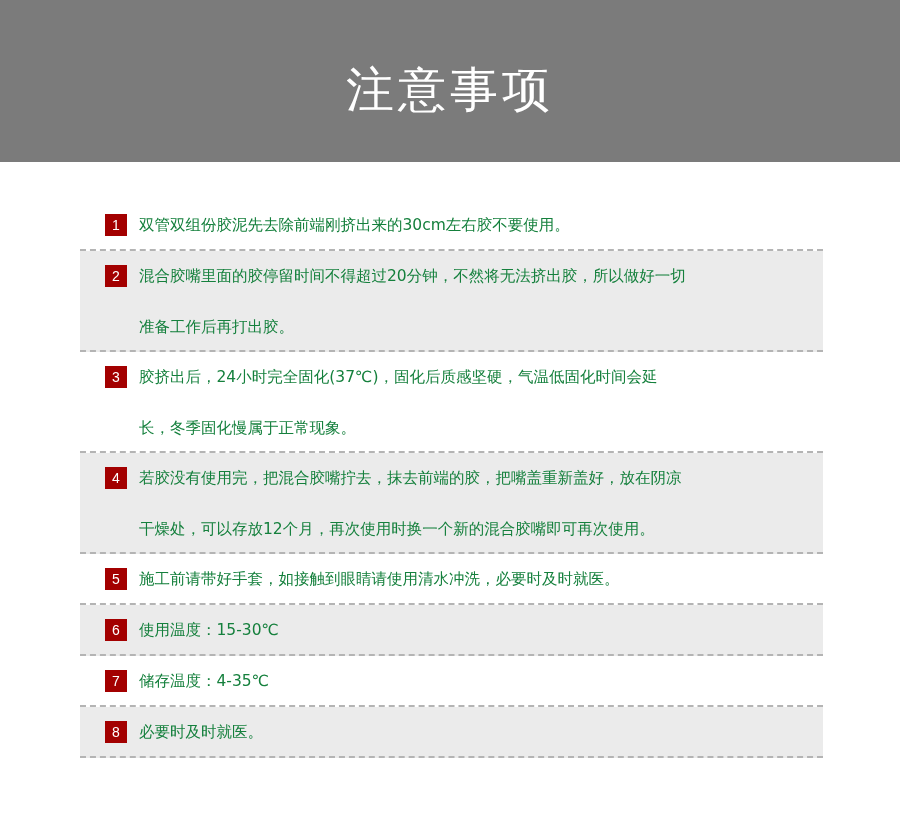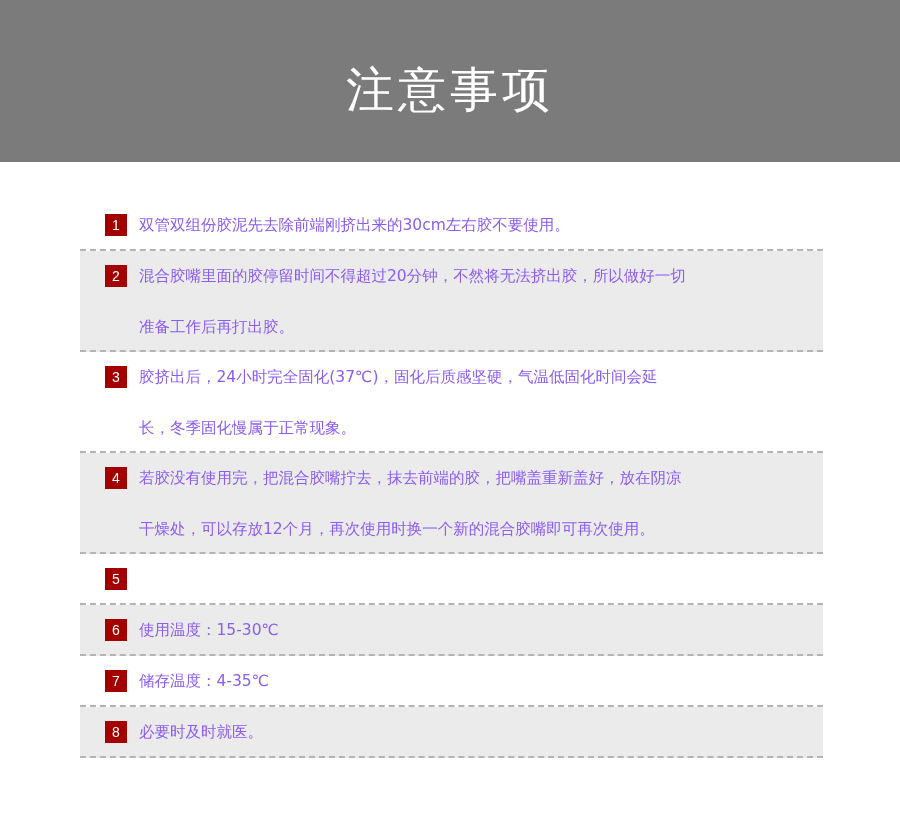--- a/index.html
+++ b/index.html
@@ -28,21 +28,21 @@
       padding-left: 59px; padding-right: 20px;
     }
     .row.alt { background: #ebebeb; }
     .row .badge {
       position: absolute; left: 25px;
       width: 22px; height: 22px; background: #a30000;
       color: #ffffff; font-size: 14px; line-height: 22px; text-align: center;
       font-family: "Liberation Sans", sans-serif;
     }
     .row .text {
-      font-size: 15.5px; color: #8b5cf6; line-height: 51px;
+      font-size: 15.5px; color: #15803d; line-height: 51px;
       white-space: pre-wrap;
     }
     .row.single { height: 51px; }
     .row.single .badge { top: 14px; }
     .row.double { height: 101px; }
     .row.double .badge { top: 14px; }
     .row .line { display: block; height: 51px; line-height: 51px; }
   </style>
 </head>
 <body>
@@ -71,20 +71,21 @@
   </div>
 
   <div class="row double alt">
     <span class="badge">4</span>
     <span class="line text">若胶没有使用完，把混合胶嘴拧去，抹去前端的胶，把嘴盖重新盖好，放在阴凉</span>
     <span class="line text">干燥处，可以存放12个月，再次使用时换一个新的混合胶嘴即可再次使用。</span>
   </div>
 
   <div class="row single">
     <span class="badge">5</span>
+    <span class="line text">施工前请带好手套，如接触到眼睛请使用清水冲洗，必要时及时就医。</span>
   </div>
 
   <div class="row single alt">
     <span class="badge">6</span>
     <span class="line text">使用温度：15-30℃</span>
   </div>
 
   <div class="row single">
     <span class="badge">7</span>
     <span class="line text">储存温度：4-35℃</span>

